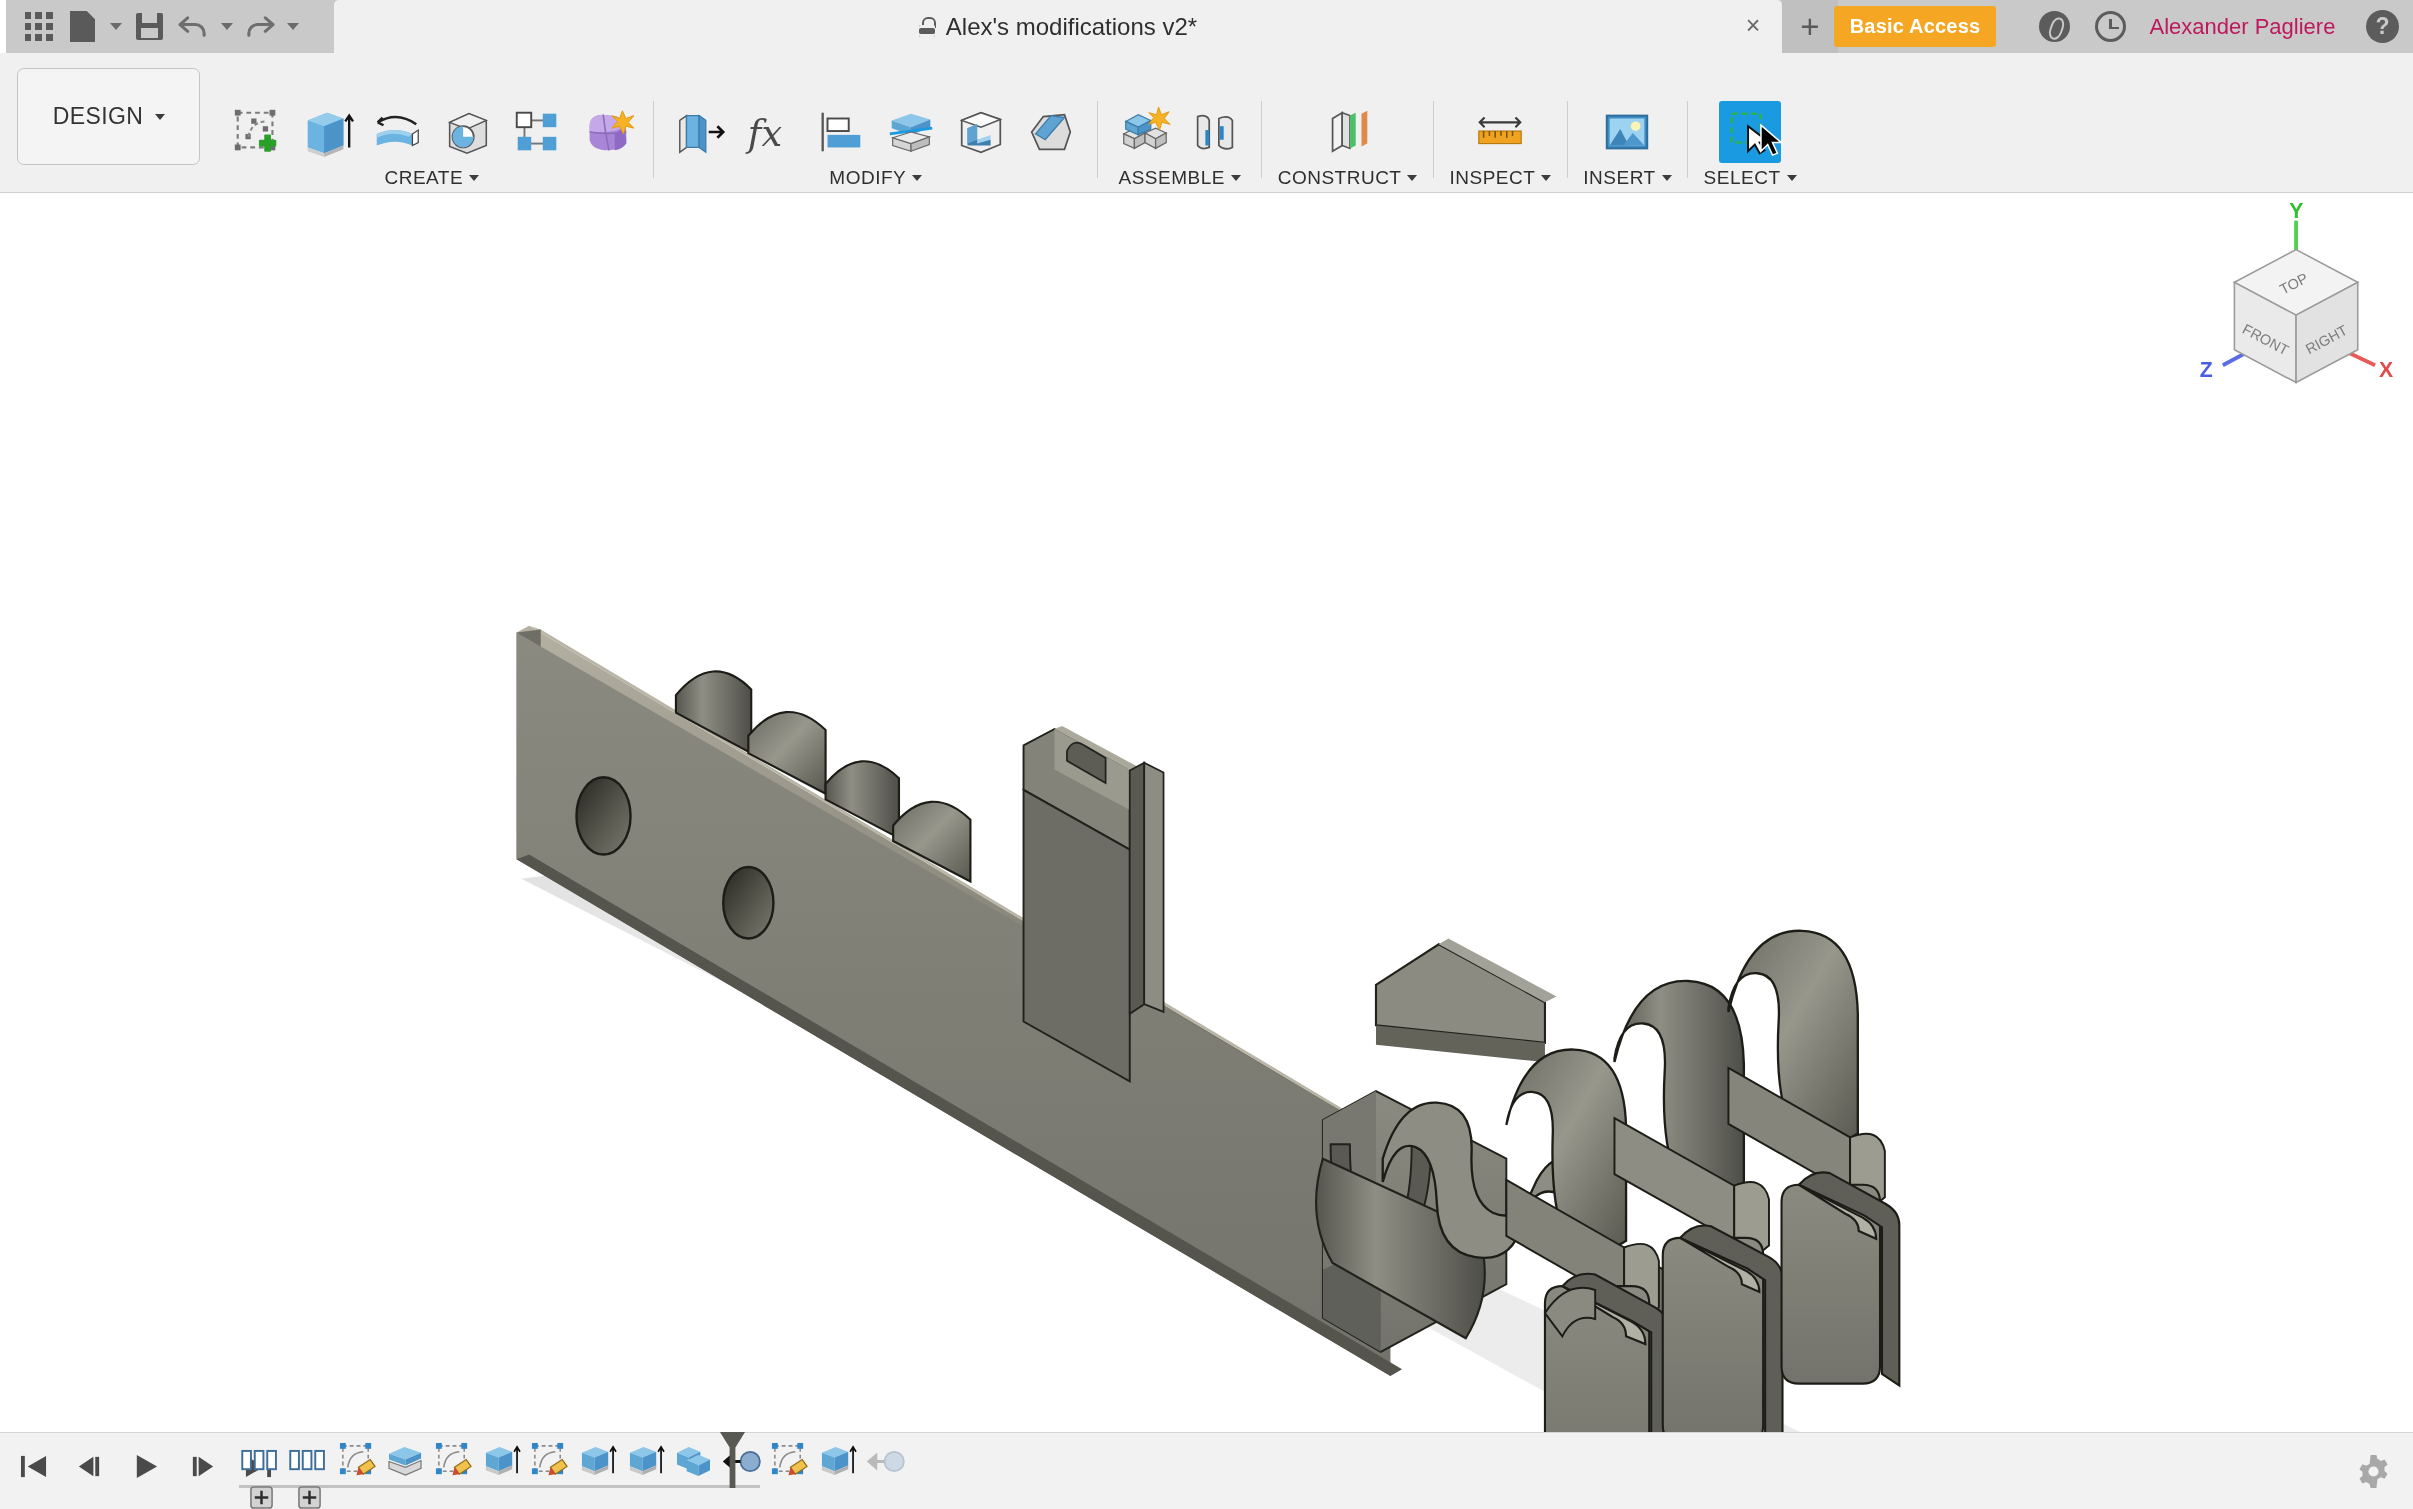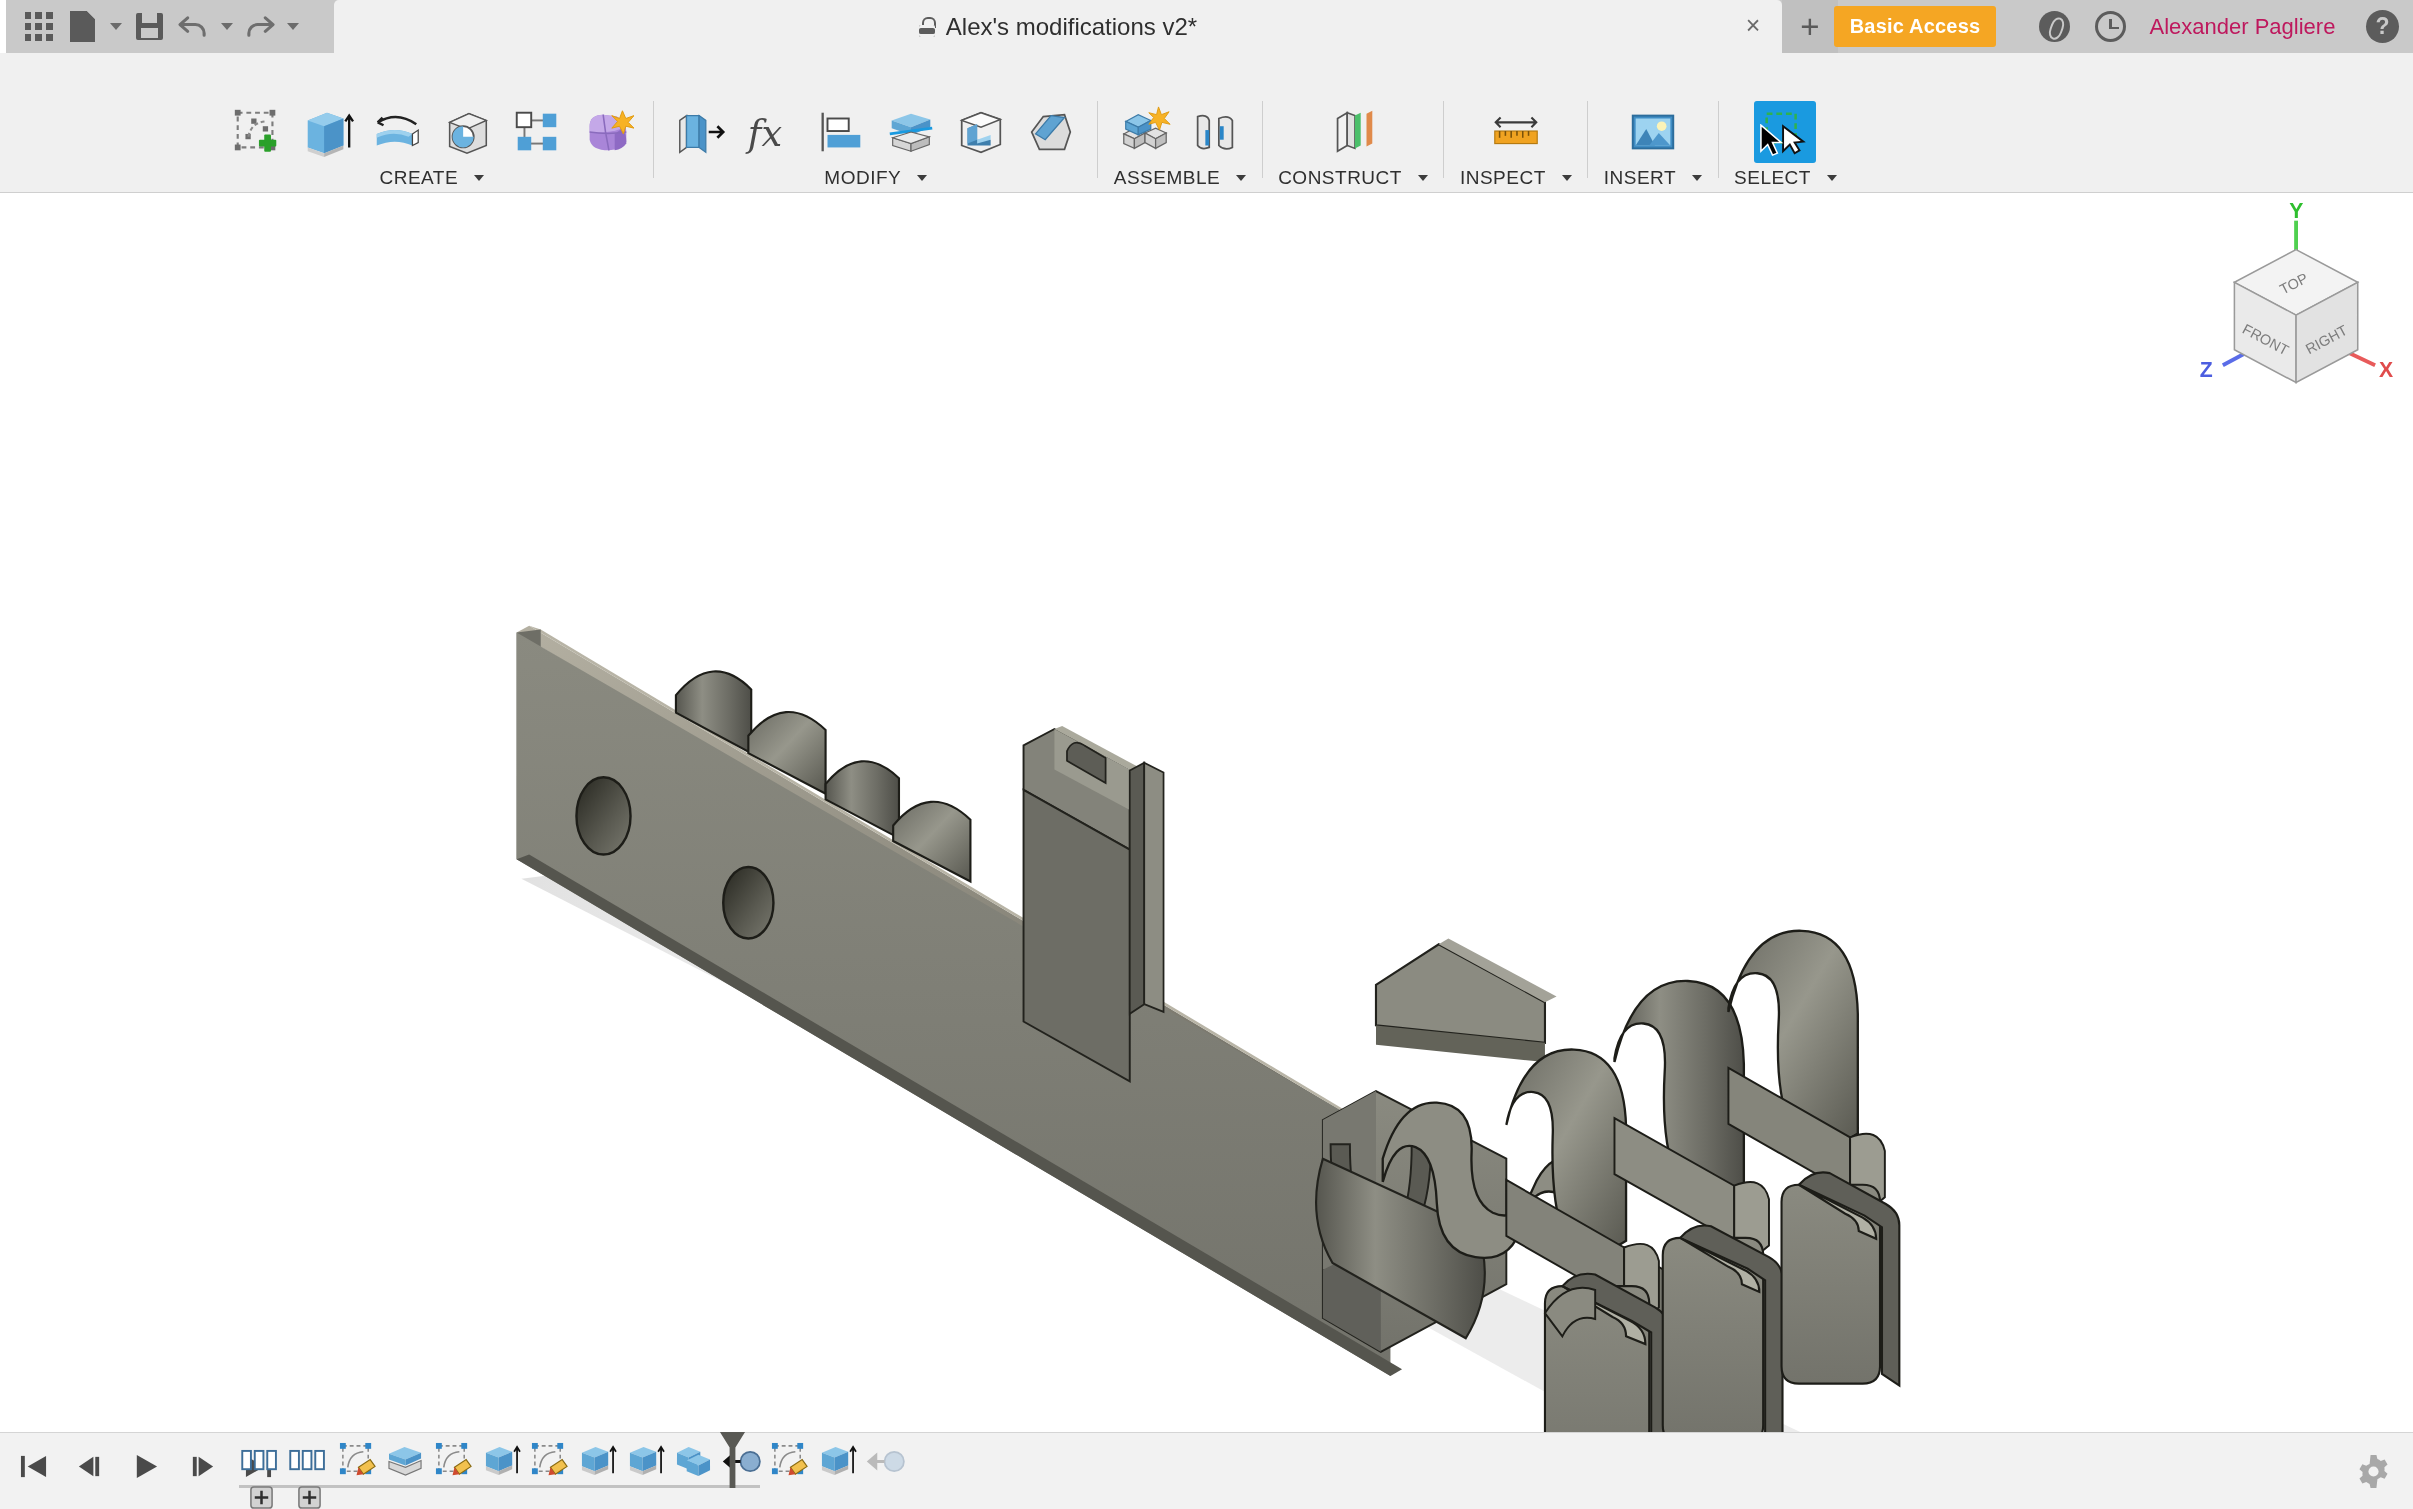--- a/index.html
+++ b/index.html
@@ -104,21 +104,21 @@
     position: relative; white-space: nowrap;
   }
   .rtab.active { color: #1a9ae0; }
   .rtab.active::after {
     content: ""; position: absolute; left: 17.4px; right: 17.4px; bottom: 1px; height: 5.8px; background: #1a9ae0;
   }
   .panels { position: absolute; left: 220px; top: 46px; display: flex; align-items: flex-start; height: 92px; }
   .panel { display: flex; flex-direction: column; align-items: center; position: relative; padding: 0 5.8px; }
   .panel-icons { display: flex; align-items: flex-end; gap: 8px; height: 64px; }
   .panel-label {
-    font-size: 19px; color: #2f2f2f; letter-spacing: 0.5px; display: flex; align-items: center; gap: 16px;
+    font-size: 19px; color: #2f2f2f; letter-spacing: 0.5px; display: flex; align-items: center; gap: 6px;
     margin-top: 3.9px; white-space: nowrap;
   }
   .tri { width:0;height:0;border-left:5.8px solid transparent;border-right:5.8px solid transparent;border-top:6.8px solid #3c3c3c; }
   .sep { width: 1px; height: 77px; background: #cecece; margin: 0 9.7px; align-self: flex-start; margin-top: 1.9px; }
   .tool { width: 62px; height: 62px; display: flex; align-items: center; justify-content: center; border-radius: 2.9px; }
   .tool.sel { background: #1a9ae0; }
 
   
   .canvas {
     position: absolute; top: 193px; left: 0; width: 2414px; height: 1239px;
@@ -208,20 +208,24 @@
       </div>
       <div class="username">Alexander Pagliere</div>
       <div class="ti-icon">
         <div class="help-icon">?</div>
       </div>
     </div>
   </div>
 
   <div class="ribbon">
 
+    <div class="workspace-btn">
+      <span>DESIGN</span>
+      <span class="tri"></span>
+    </div>
 
 
     <div class="panels">
 
       <div class="panel">
         <div class="panel-icons">
           <div class="tool">
             <svg width="54" height="54" viewBox="0 0 56 56">
               <g stroke="#7d7d7d" stroke-width="2.2" fill="none" stroke-dasharray="5 4">
                 <rect x="8" y="8" width="36" height="36"></rect>

